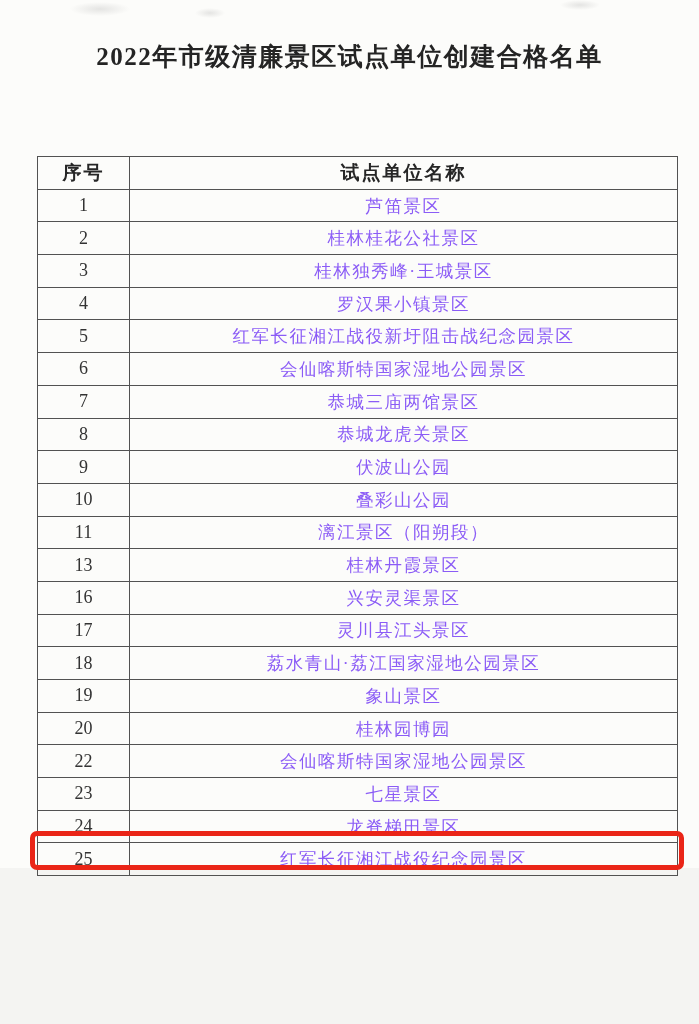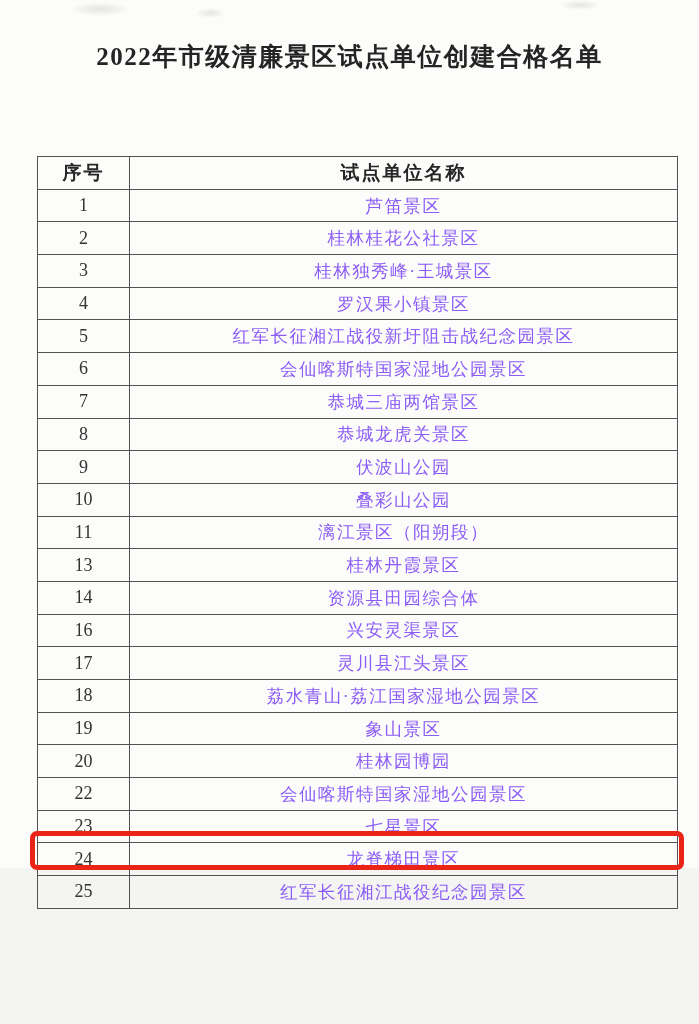--- a/index.html
+++ b/index.html
@@ -128,24 +128,20 @@
         </tr>
         <tr>
           <td class="col-no">11</td>
           <td class="col-name">漓江景区（阳朔段）</td>
         </tr>
         <tr>
           <td class="col-no">13</td>
           <td class="col-name">桂林丹霞景区</td>
         </tr>
         <tr>
-          <td class="col-no">14</td>
-          <td class="col-name">资源县田园综合体</td>
-        </tr>
-        <tr>
           <td class="col-no">16</td>
           <td class="col-name">兴安灵渠景区</td>
         </tr>
         <tr>
           <td class="col-no">17</td>
           <td class="col-name">灵川县江头景区</td>
         </tr>
         <tr>
           <td class="col-no">18</td>
           <td class="col-name">荔水青山·荔江国家湿地公园景区</td>

